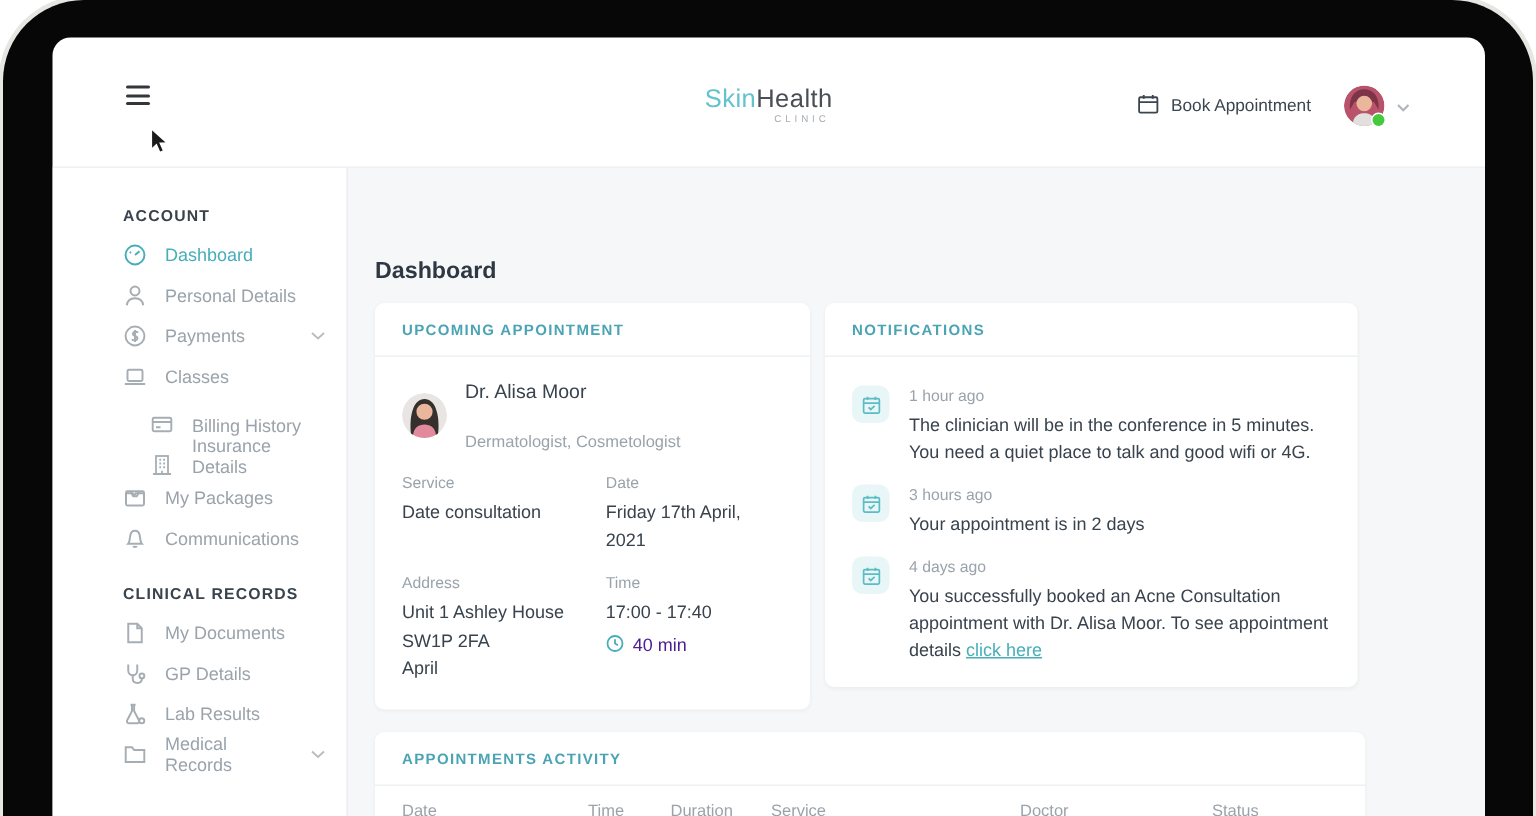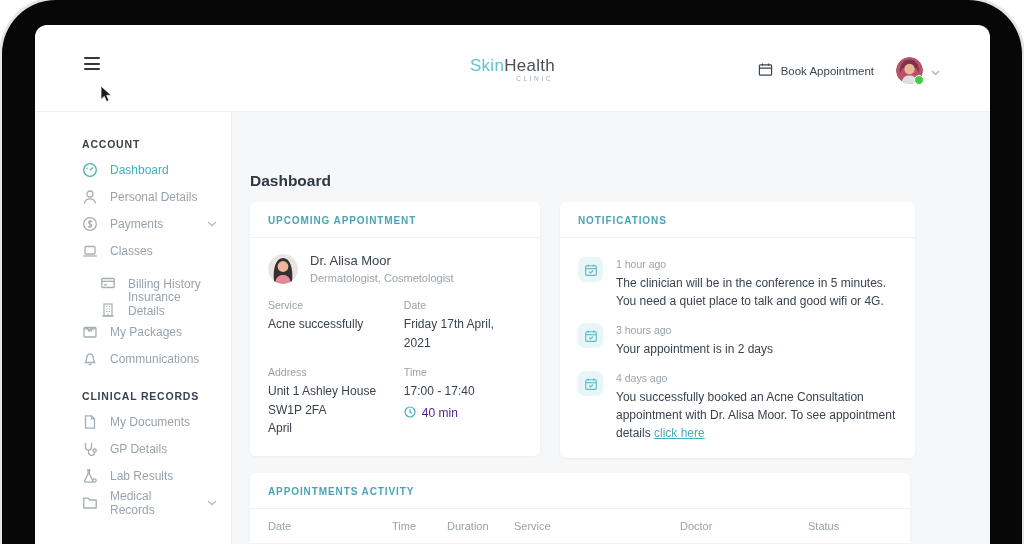--- a/index.html
+++ b/index.html
@@ -46,28 +46,28 @@
   .sec-title{font-size:10.5px;font-weight:bold;color:#39434d;letter-spacing:.8px;margin:12px 0 6px 0;}
   .side-item{display:flex;align-items:center;gap:12px;height:27px;color:#9aa3ab;font-size:12px;cursor:pointer;position:relative;padding-right:14px;}
   .side-item .icn{width:16px;height:16px;display:flex;align-items:center;justify-content:center;color:#a6aeb5;}
   .side-item.active{color:#47aeb9;}
   .side-item.active .icn{color:#47aeb9;}
   .side-item.indent{padding-left:18px;align-items:flex-end;}
   .side-item .chev{margin-left:auto;color:#b7bdc3;display:flex;}
   
   .main{flex:1;background:#f6f7f8;box-sizing:border-box;padding:60px 80px 0 18px;overflow:hidden;}
   .page-title{font-size:15.5px;font-weight:bold;color:#2e3842;margin:0 0 12px 0;}
-  .cards{display:grid;grid-template-columns:290px 355px;gap:20px;align-items:start;}
+  .cards{display:grid;grid-template-columns:290px 355px;gap:10px;align-items:start;}
   .card{background:#fff;border-radius:6px;box-shadow:0 1px 3px rgba(25,35,45,.05);}
   .card-head{padding:13px 18px 11px;border-bottom:1px solid #eef0f1;font-size:10px;font-weight:bold;letter-spacing:.9px;color:#4ba4b4;}
   
   .uc-body{padding:15px 18px 18px;}
   .doc-row{display:flex;align-items:center;gap:12px;margin-bottom:15px;}
   .doc-avatar{width:30px;height:30px;border-radius:50%;overflow:hidden;flex:0 0 30px;}
-  .doc-name{font-size:13px;color:#39434e;margin-bottom:4px;}
+  .doc-name{font-size:13px;color:#39434e;margin-bottom:21px;}
   .doc-title{font-size:11px;color:#9aa3ab;}
   .uc-grid{display:grid;grid-template-columns:1.15fr 1fr;row-gap:14px;}
   .fld-label{font-size:10.5px;color:#9aa3ab;margin-bottom:4px;}
   .fld-value{font-size:12px;color:#39434e;line-height:1.55;}
   .dur-row{display:flex;align-items:flex-start;gap:6px;margin-top:5px;color:#4c1d95;font-size:12px;}
   
   .nt-body{padding:6px 18px 16px;}
   .nt-item{display:flex;gap:13px;margin-top:13px;}
   .nt-icon{width:25px;height:25px;flex:0 0 25px;border-radius:7px;background:#e9f6f7;display:flex;align-items:center;justify-content:center;color:#5bbcc6;}
   .nt-time{font-size:10.5px;color:#9aa3ab;margin:1px 0 4px;}
@@ -291,21 +291,21 @@
                   </svg>
               </span>
               <div>
                 <div class="doc-name">Dr. Alisa Moor</div>
                 <div class="doc-title">Dermatologist, Cosmetologist</div>
               </div>
             </div>
             <div class="uc-grid">
               <div>
                 <div class="fld-label">Service</div>
-                <div class="fld-value">Acne successfully</div>
+                <div class="fld-value">Date consultation</div>
               </div>
               <div>
                 <div class="fld-label">Date</div>
                 <div class="fld-value">Friday 17th April, 2021</div>
               </div>
               <div>
                 <div class="fld-label">Address</div>
                 <div class="fld-value">
                   <div>Unit 1 Ashley House</div>
                   <div>SW1P 2FA</div>

